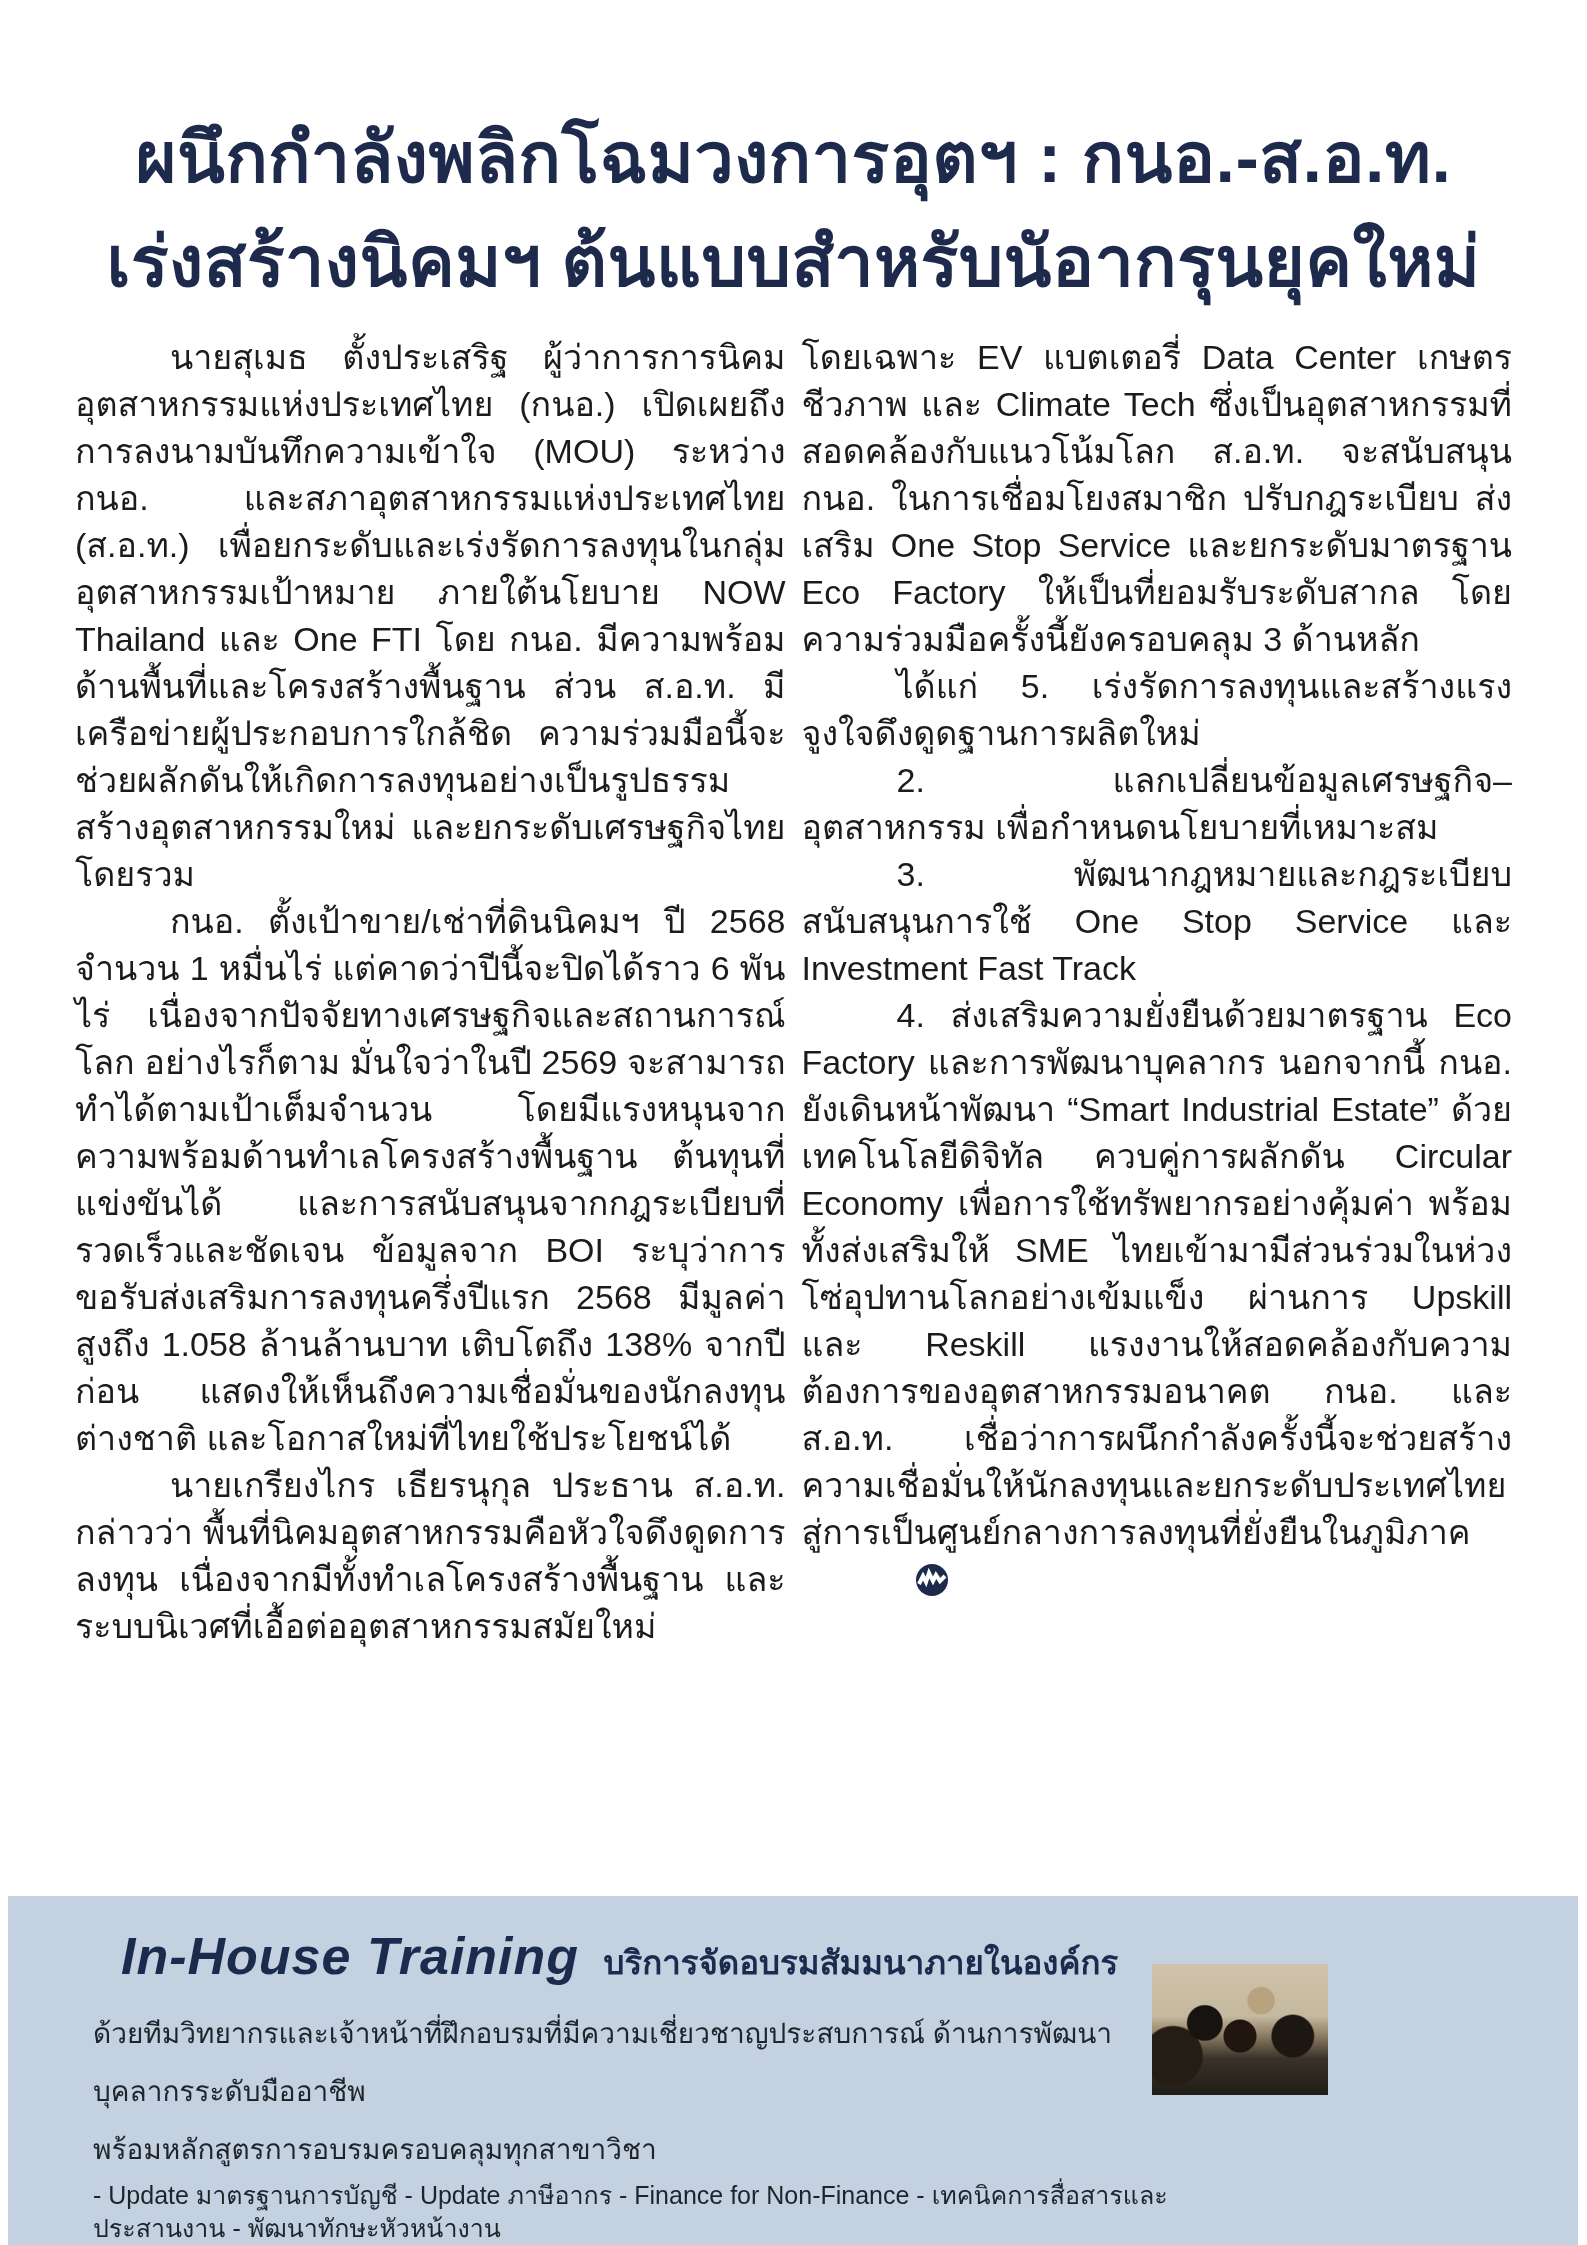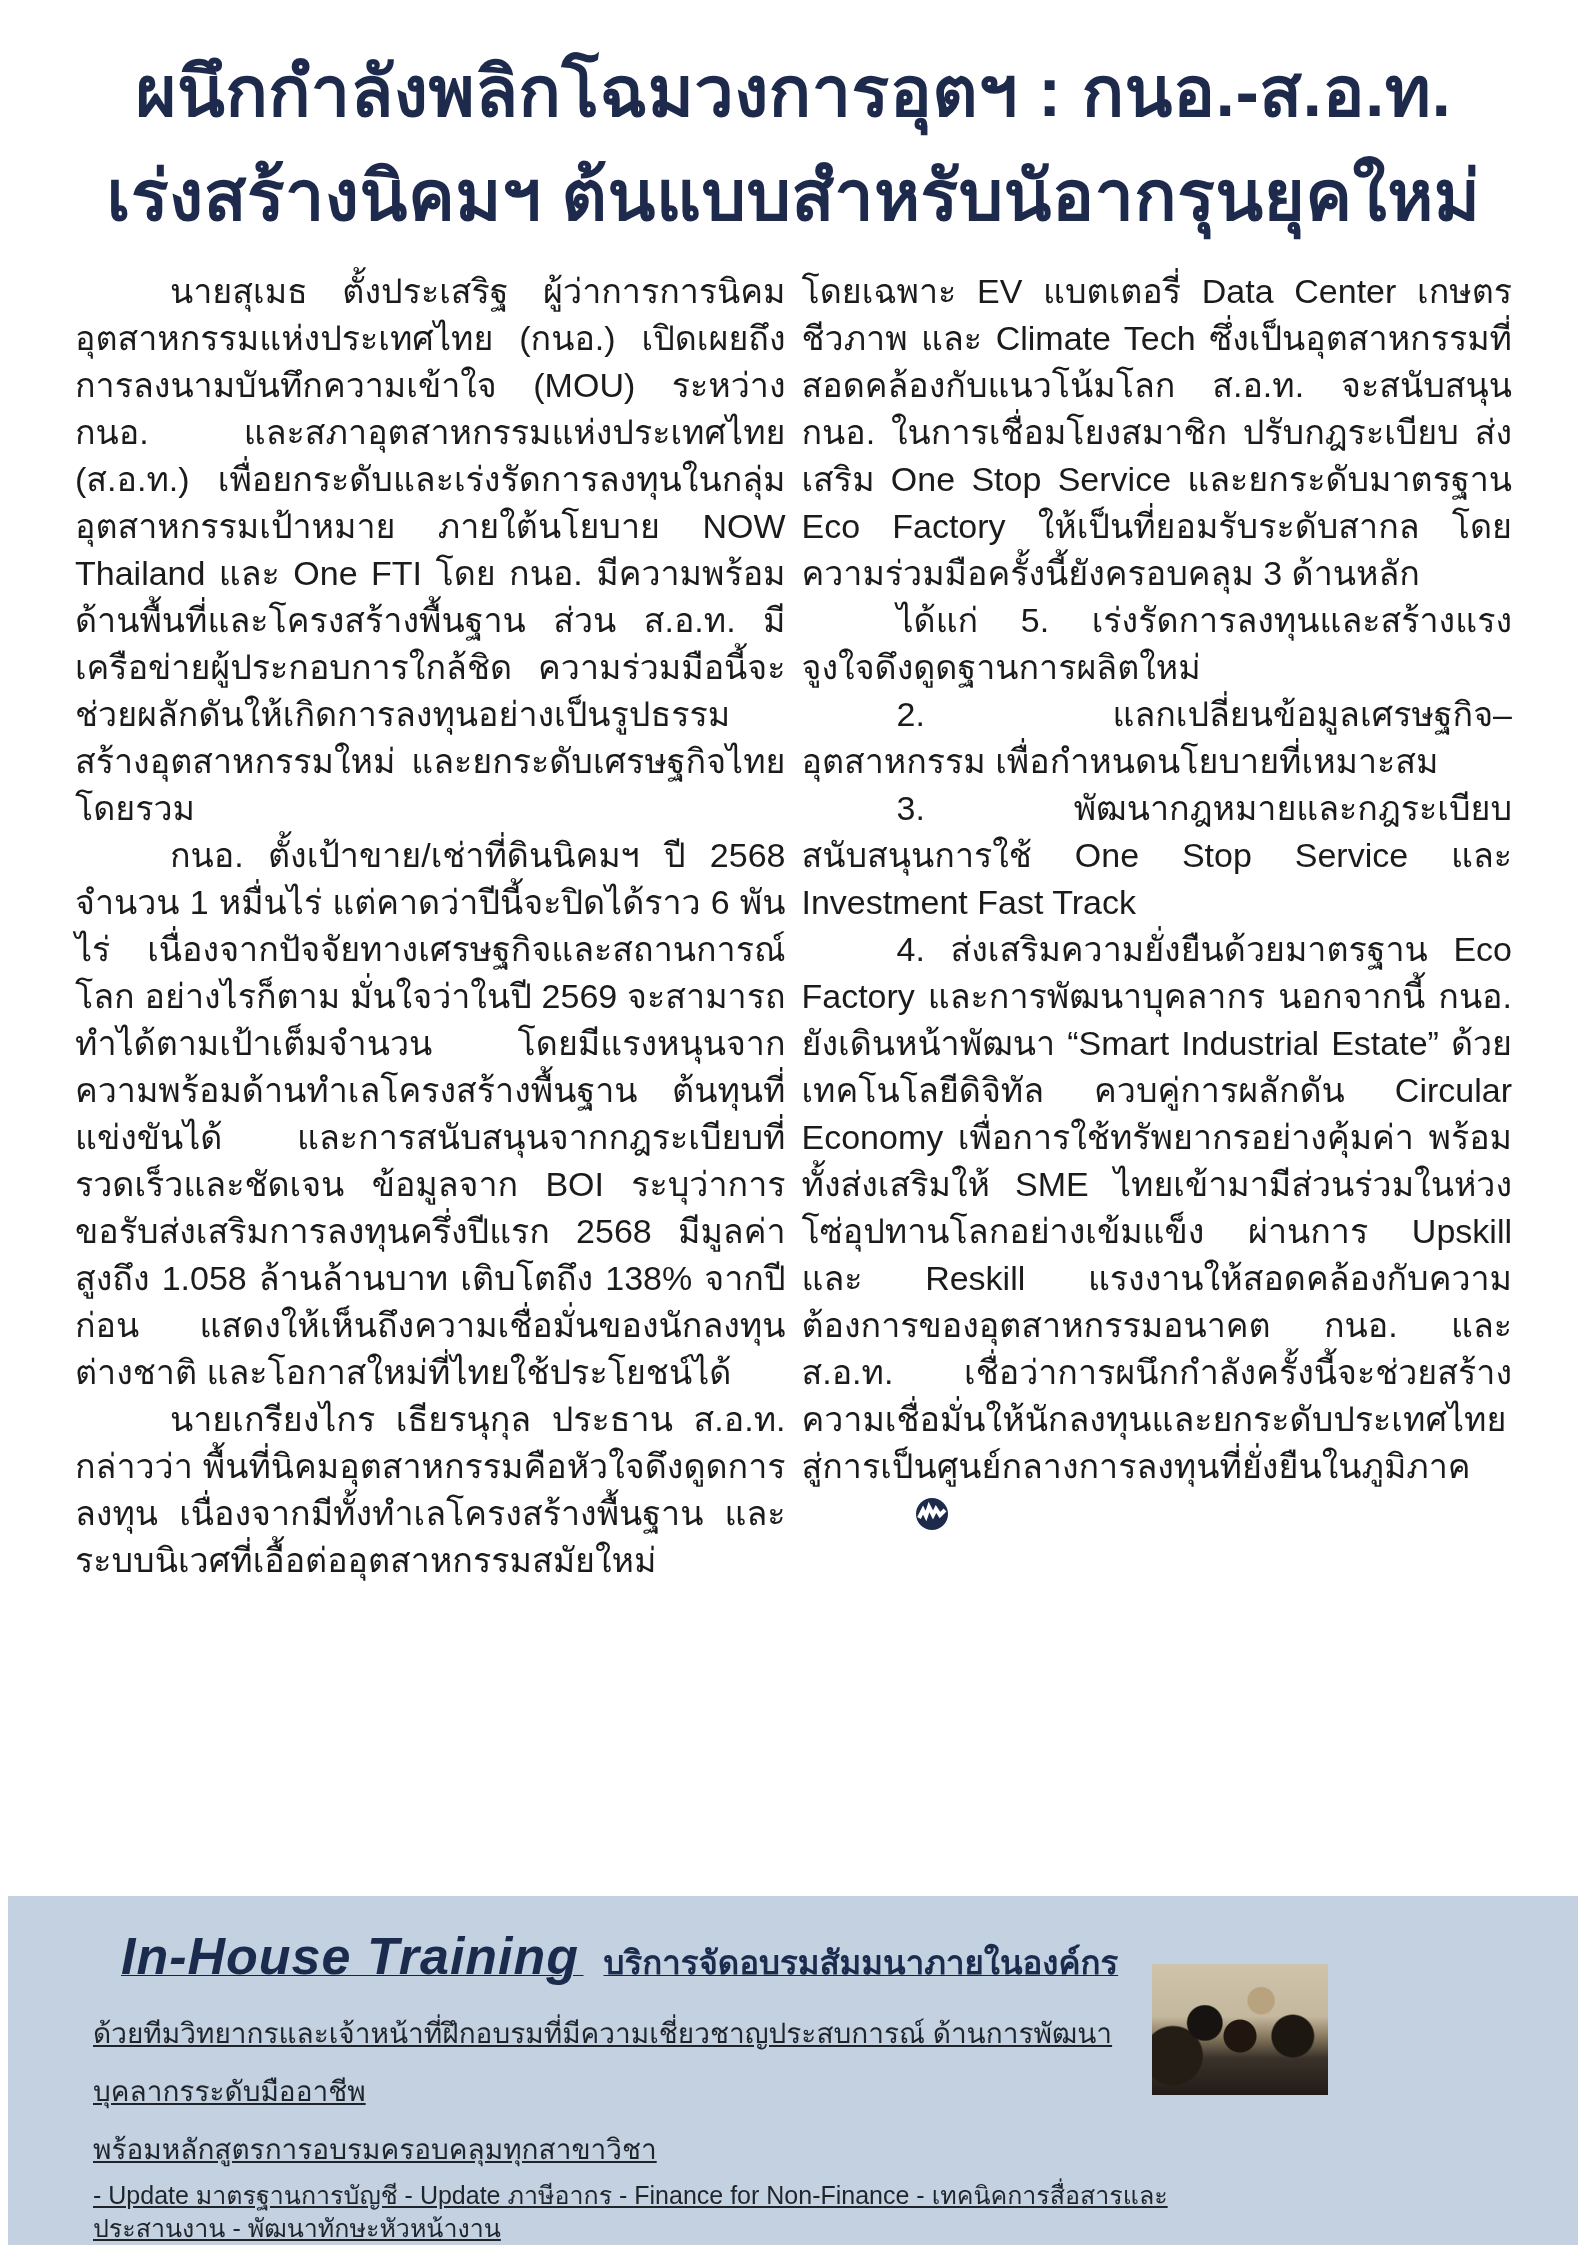--- a/index.html
+++ b/index.html
@@ -8,21 +8,21 @@
     background:#ffffff;
   }
   .page {
     position:relative;
     width:1587px; height:2245px;
     background:#ffffff;
     overflow:hidden;
   }
   
   .headline {
-    padding-top:40px;
+    padding-top:106px;
     text-align:center;
     color:#1e2a4c;
     font-weight:bold;
     font-size:70px;
     line-height:104px;
     letter-spacing:0.5px;
   }
   
   .article {
     display:flex;
@@ -43,21 +43,20 @@
     display:inline-block;
     vertical-align:-6px;
     margin-left:18px;
   }
   
   .footer {
     position:absolute;
     left:8px; right:9px; top:1896px; bottom:0;
     background:#c3d1e0;
     color:#1f242b;
-    text-decoration:underline;
   }
   .f-inner { padding:30px 0 0 85px; }
   .f-title-row { margin-left:28px; margin-bottom:16px; white-space:nowrap; }
   .f-title-en {
     font-size:52px;
     font-weight:bold;
     font-style:italic;
     color:#1b2b4e;
     letter-spacing:1px;
   }

